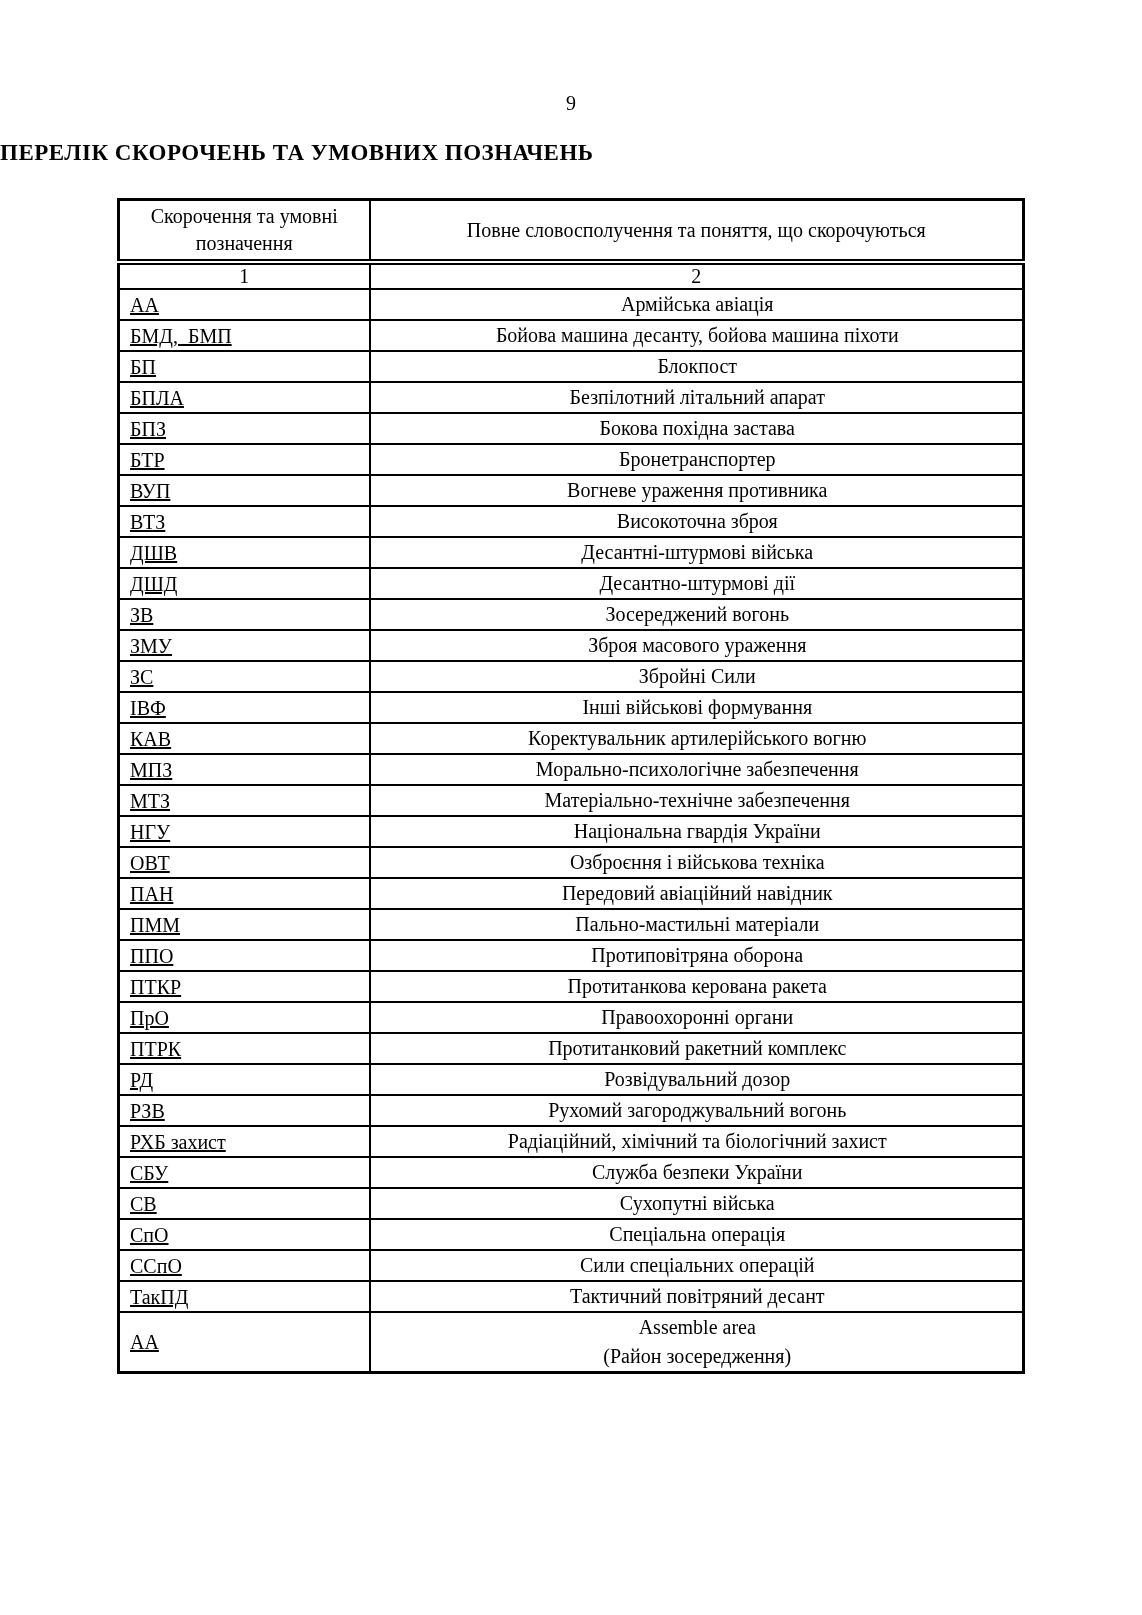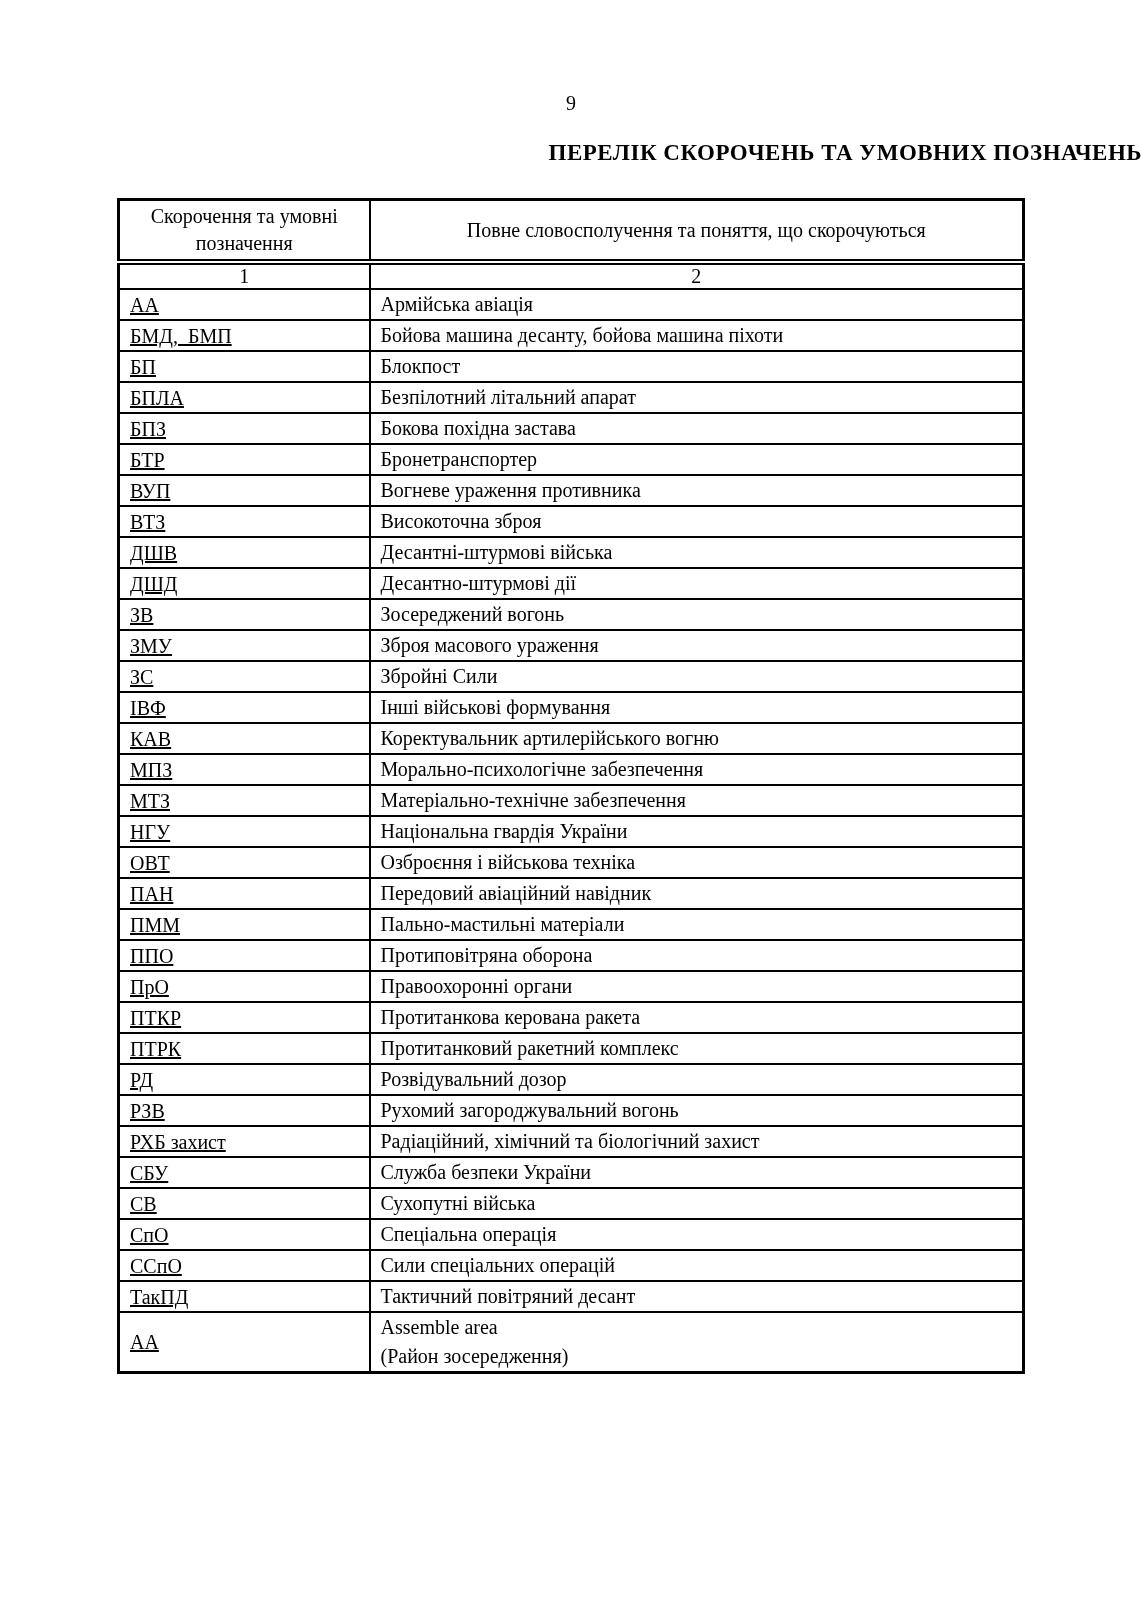--- a/index.html
+++ b/index.html
@@ -17,21 +17,21 @@
     overflow: hidden;
   }
   .page-number {
     padding-top: 92px;
     text-align: center;
     font-size: 20px;
     line-height: 22px;
   }
   .title {
     margin-top: 26px;
-    text-align: right;
+    text-align: left;
     font-size: 23px;
     font-weight: bold;
     letter-spacing: 0.5px;
     line-height: 26px;
   }
   table.abbr-table {
     margin: 32px auto 0 auto;
     width: 905px;
     border-collapse: collapse;
     table-layout: fixed;
@@ -60,21 +60,21 @@
     line-height: 23px;
     padding: 0;
   }
   tbody td {
     height: 28px;
     line-height: 28px;
     padding: 0 8px 0 10px;
     text-align: left;
   }
   tbody td.abbr-cell { white-space: pre-wrap; text-decoration: underline; }
-  tbody td.full-cell .line { line-height: 29px; }
+  tbody td.full-cell .line { line-height: 29px; text-align: center; }
 </style>
 </head>
 <body>
 
 <div class="page">
   <div class="page-number">9</div>
 
   <h1 class="title">ПЕРЕЛІК СКОРОЧЕНЬ ТА УМОВНИХ ПОЗНАЧЕНЬ</h1>
 
   <table class="abbr-table">
@@ -219,29 +219,29 @@
             <div class="line">Пально-мастильні матеріали</div>
           </td>
         </tr>
         <tr>
           <td class="abbr-cell">ППО</td>
           <td class="full-cell">
             <div class="line">Протиповітряна оборона</div>
           </td>
         </tr>
         <tr>
+          <td class="abbr-cell">ПТКР</td>
+          <td class="full-cell">
+            <div class="line">Протитанкова керована ракета</div>
+          </td>
+        </tr>
+        <tr>
           <td class="abbr-cell">ПрО</td>
           <td class="full-cell">
             <div class="line">Правоохоронні органи</div>
-          </td>
-        </tr>
-        <tr>
-          <td class="abbr-cell">ПТКР</td>
-          <td class="full-cell">
-            <div class="line">Протитанкова керована ракета</div>
           </td>
         </tr>
         <tr>
           <td class="abbr-cell">ПТРК</td>
           <td class="full-cell">
             <div class="line">Протитанковий ракетний комплекс</div>
           </td>
         </tr>
         <tr>
           <td class="abbr-cell">РД</td>

